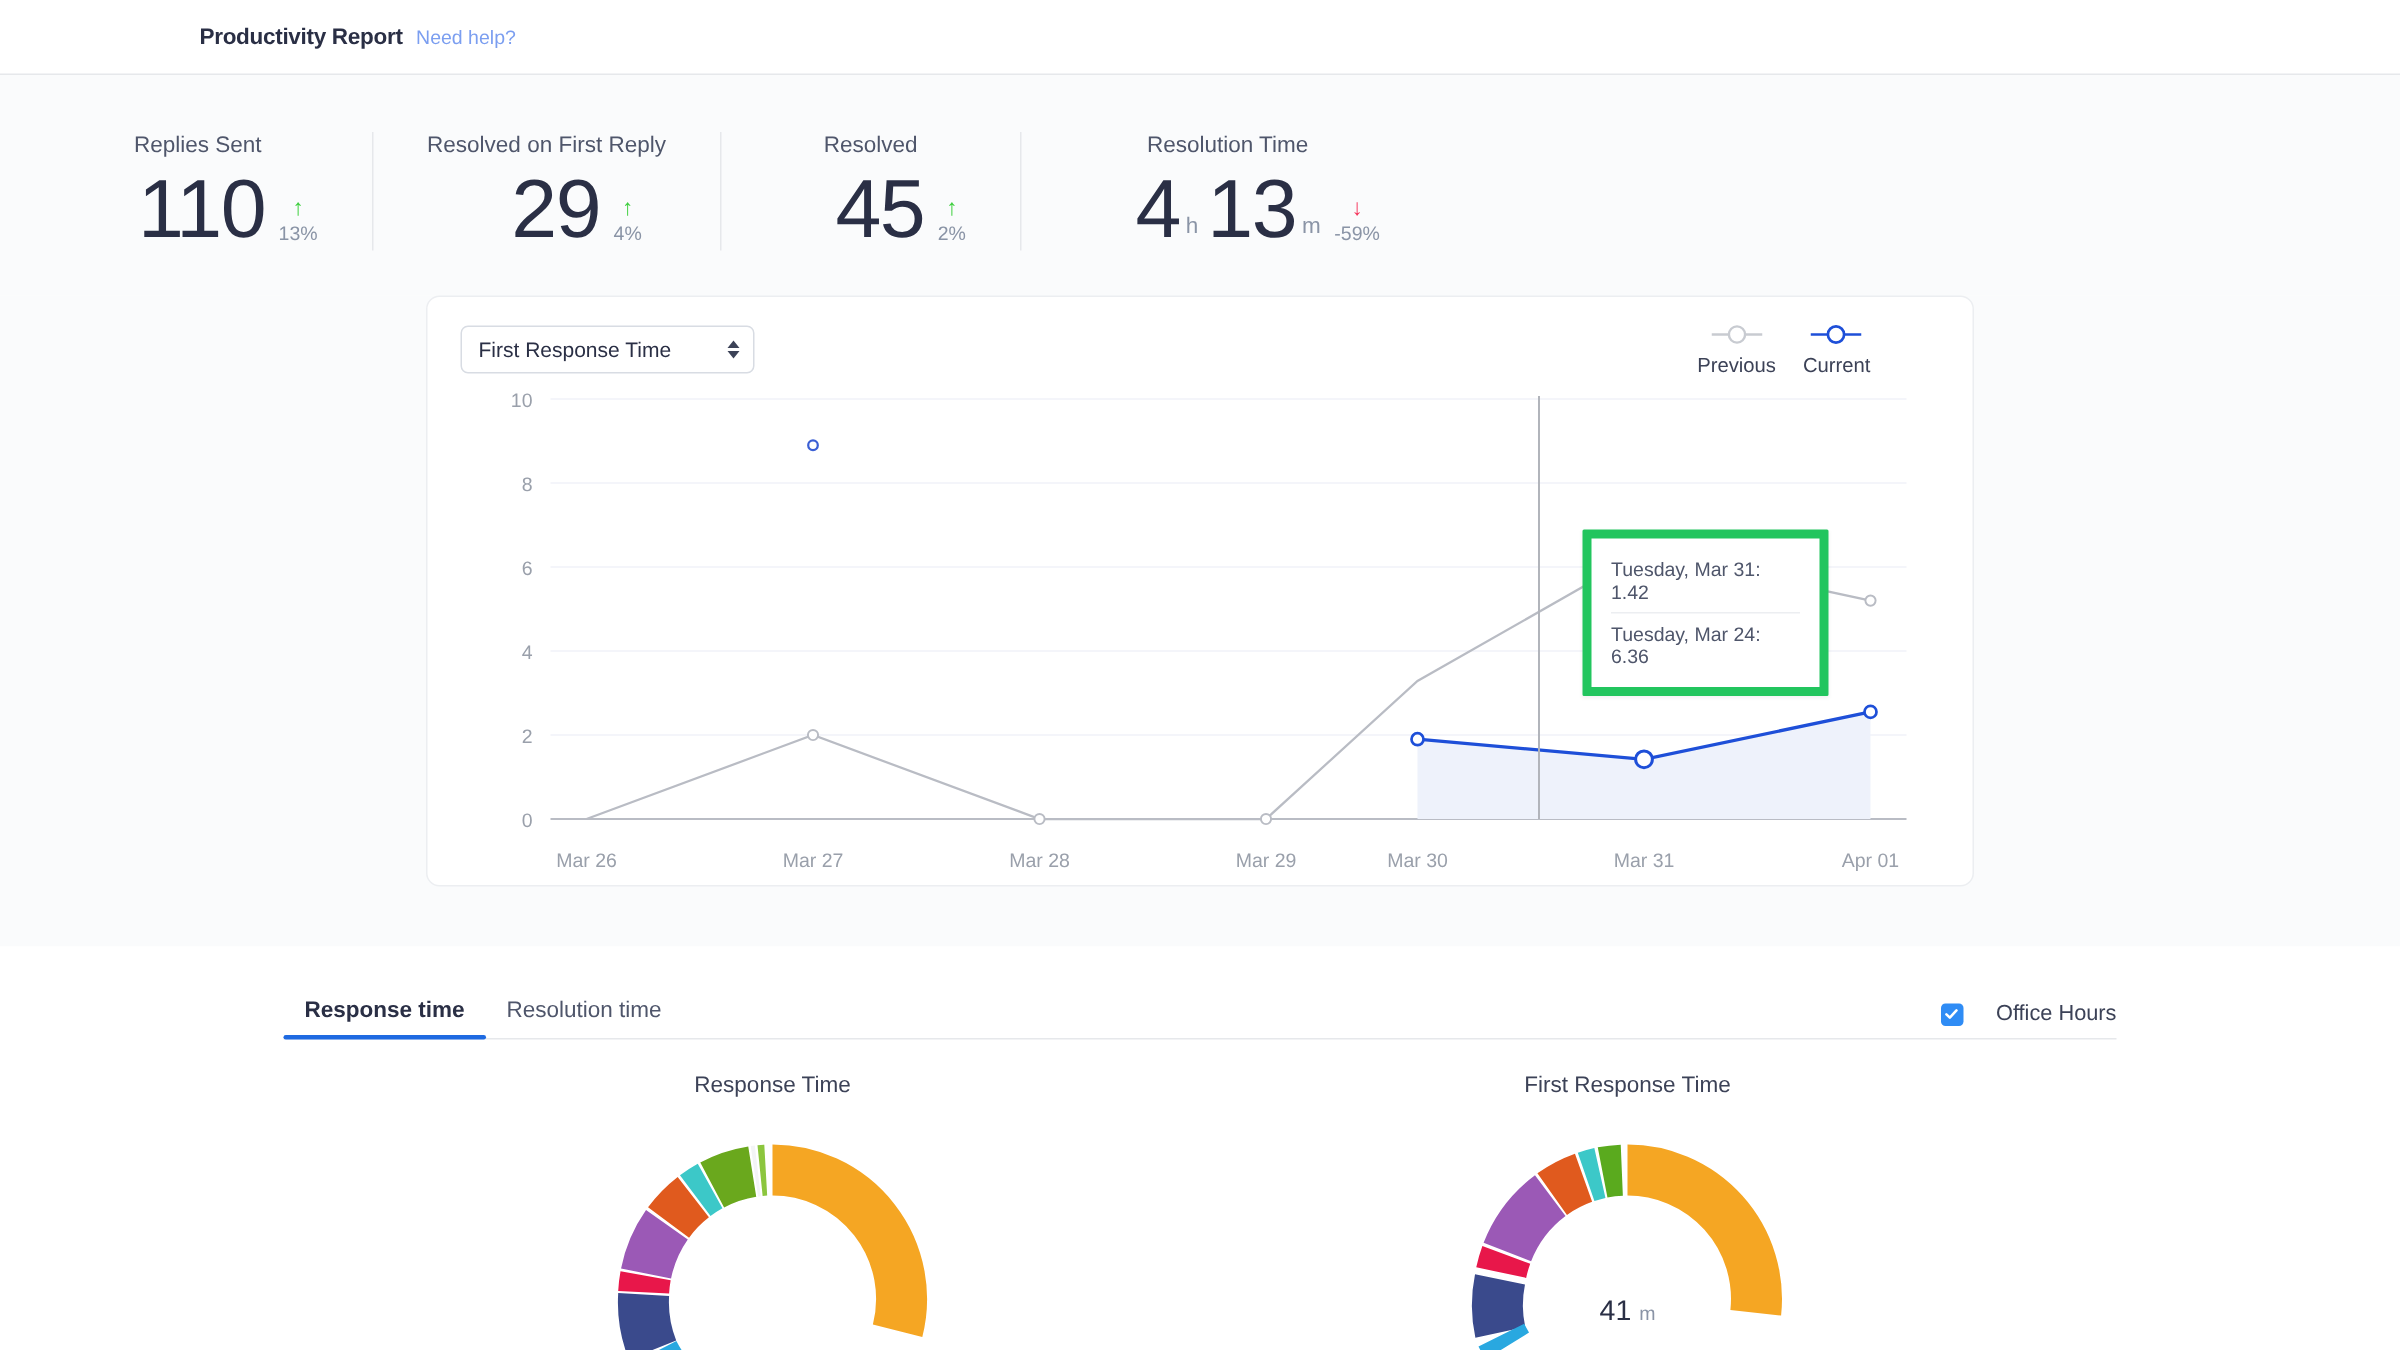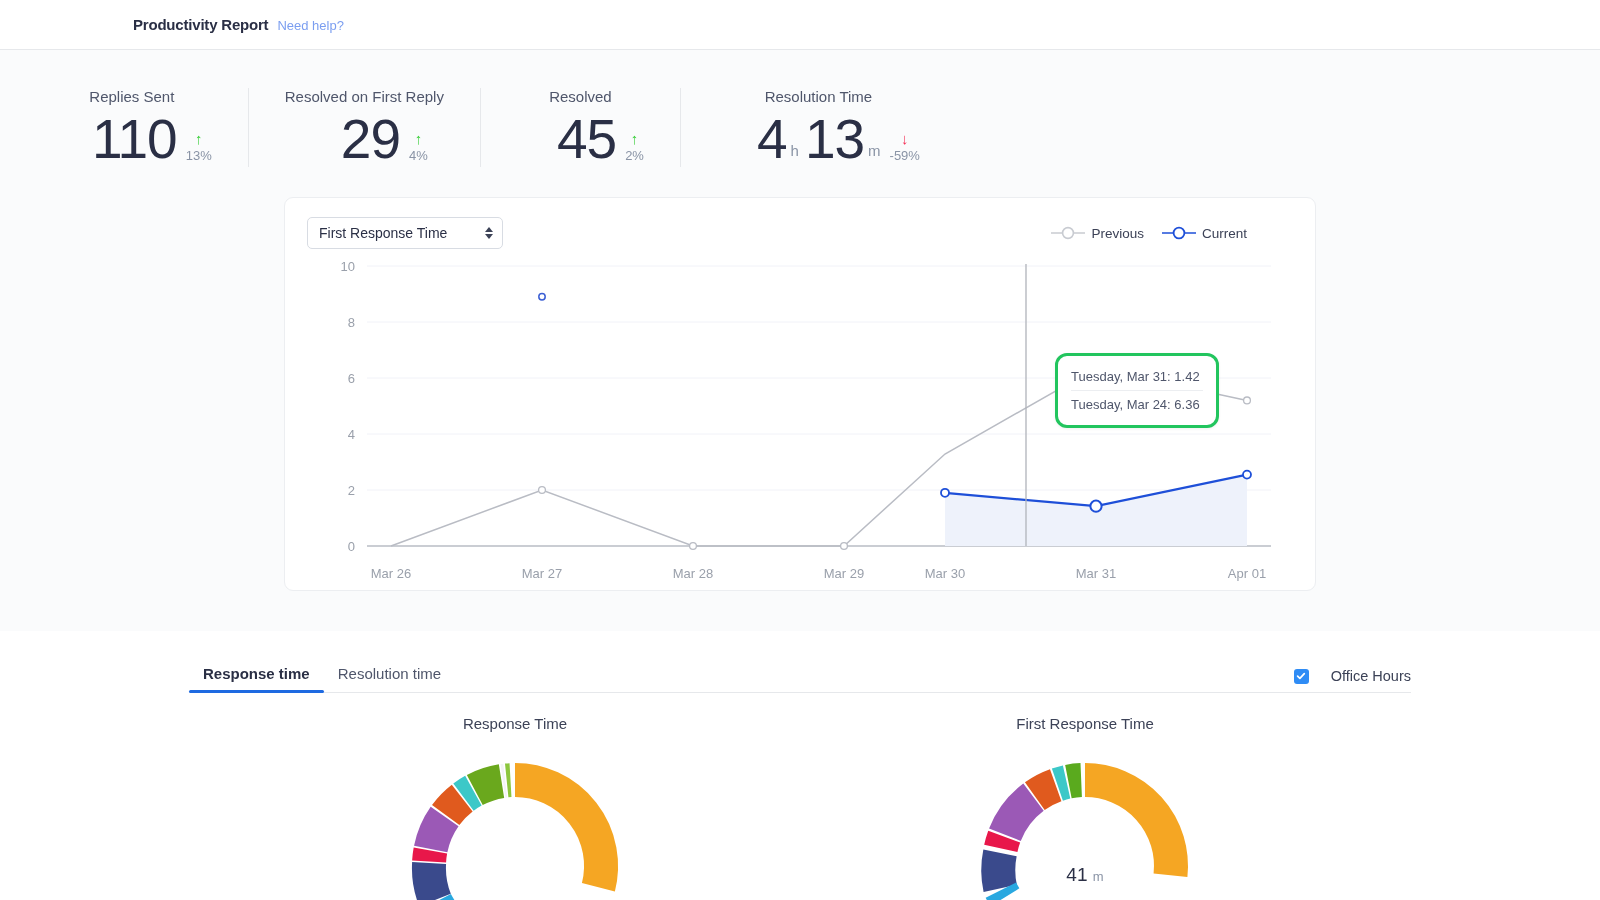--- a/index.html
+++ b/index.html
@@ -143,37 +143,37 @@
   }
   .select-arrows i {
     display:block; width:0; height:0;
     border-left: 4px solid transparent;
     border-right: 4px solid transparent;
   }
   .select-arrows i.up { border-bottom: 5px solid #3c4257; }
   .select-arrows i.dn { border-top: 5px solid #3c4257; }
 
   .legend { display: flex; align-items: center; gap: 18px; margin-right: 46px;}
-  .legend-item { display: flex; align-items: center; gap: 6px; }
+  .legend-item { display: flex; align-items: center; gap: 6px; flex-direction: column; }
   .legend-label { font-size: 13.5px; color: #3c4257; }
 
   .plot {
     position: relative;
     height: 320px;
   }
   .plot svg { display: block; }
 
   .tooltip {
     position: absolute;
     left: 748px;
     top: 97px;
     width: 164px;
     background: #ffffff;
-    border: 3px solid #22c55e;
-    border-radius: 12px;
+    border: 6px solid #22c55e;
+    border-radius: 1px;
     box-shadow: 0 1px 3px rgba(0,0,0,0.06);
     padding: 9px 0;
   }
   .tooltip-row {
     font-size: 13px;
     color: #4f566b;
     padding: 4px 13px;
   }
   .tooltip-sep { height:1px; background:#eceef1; margin: 2px 13px; }
 

